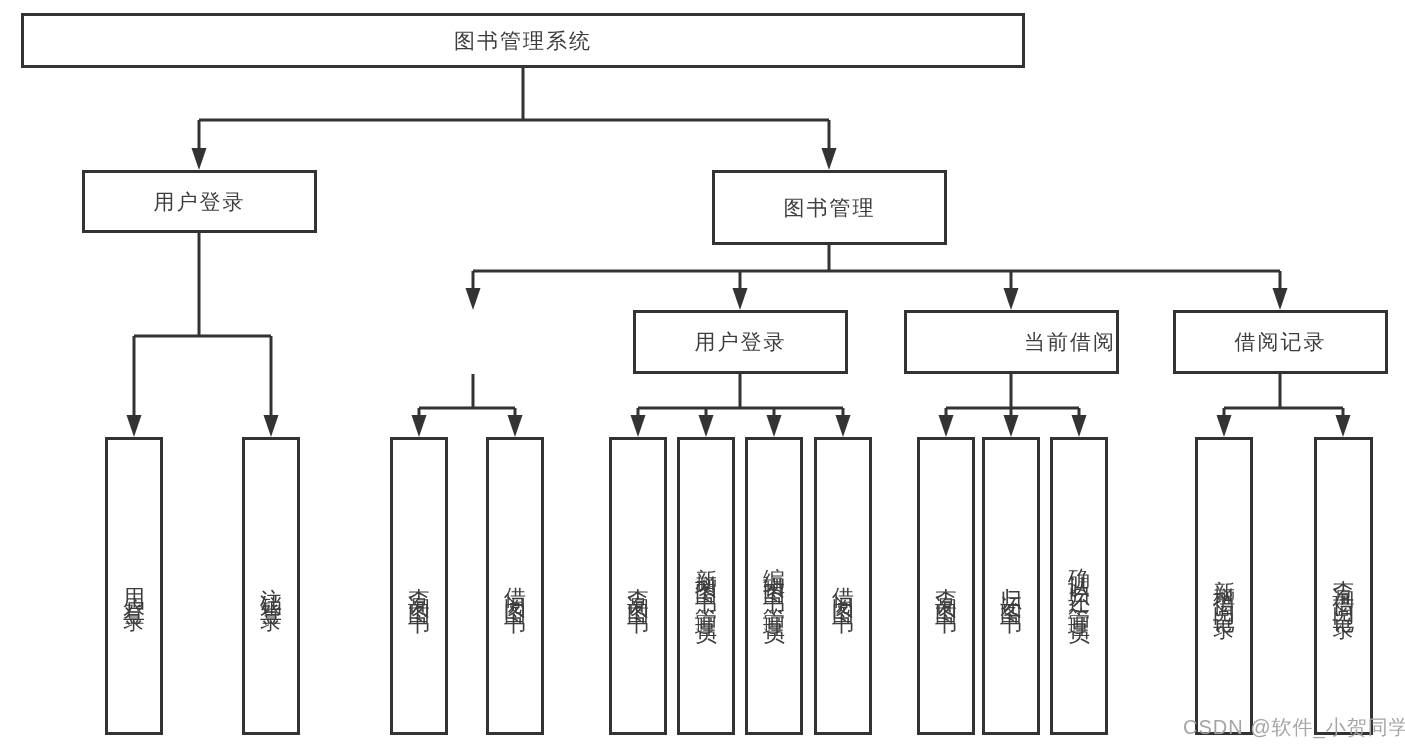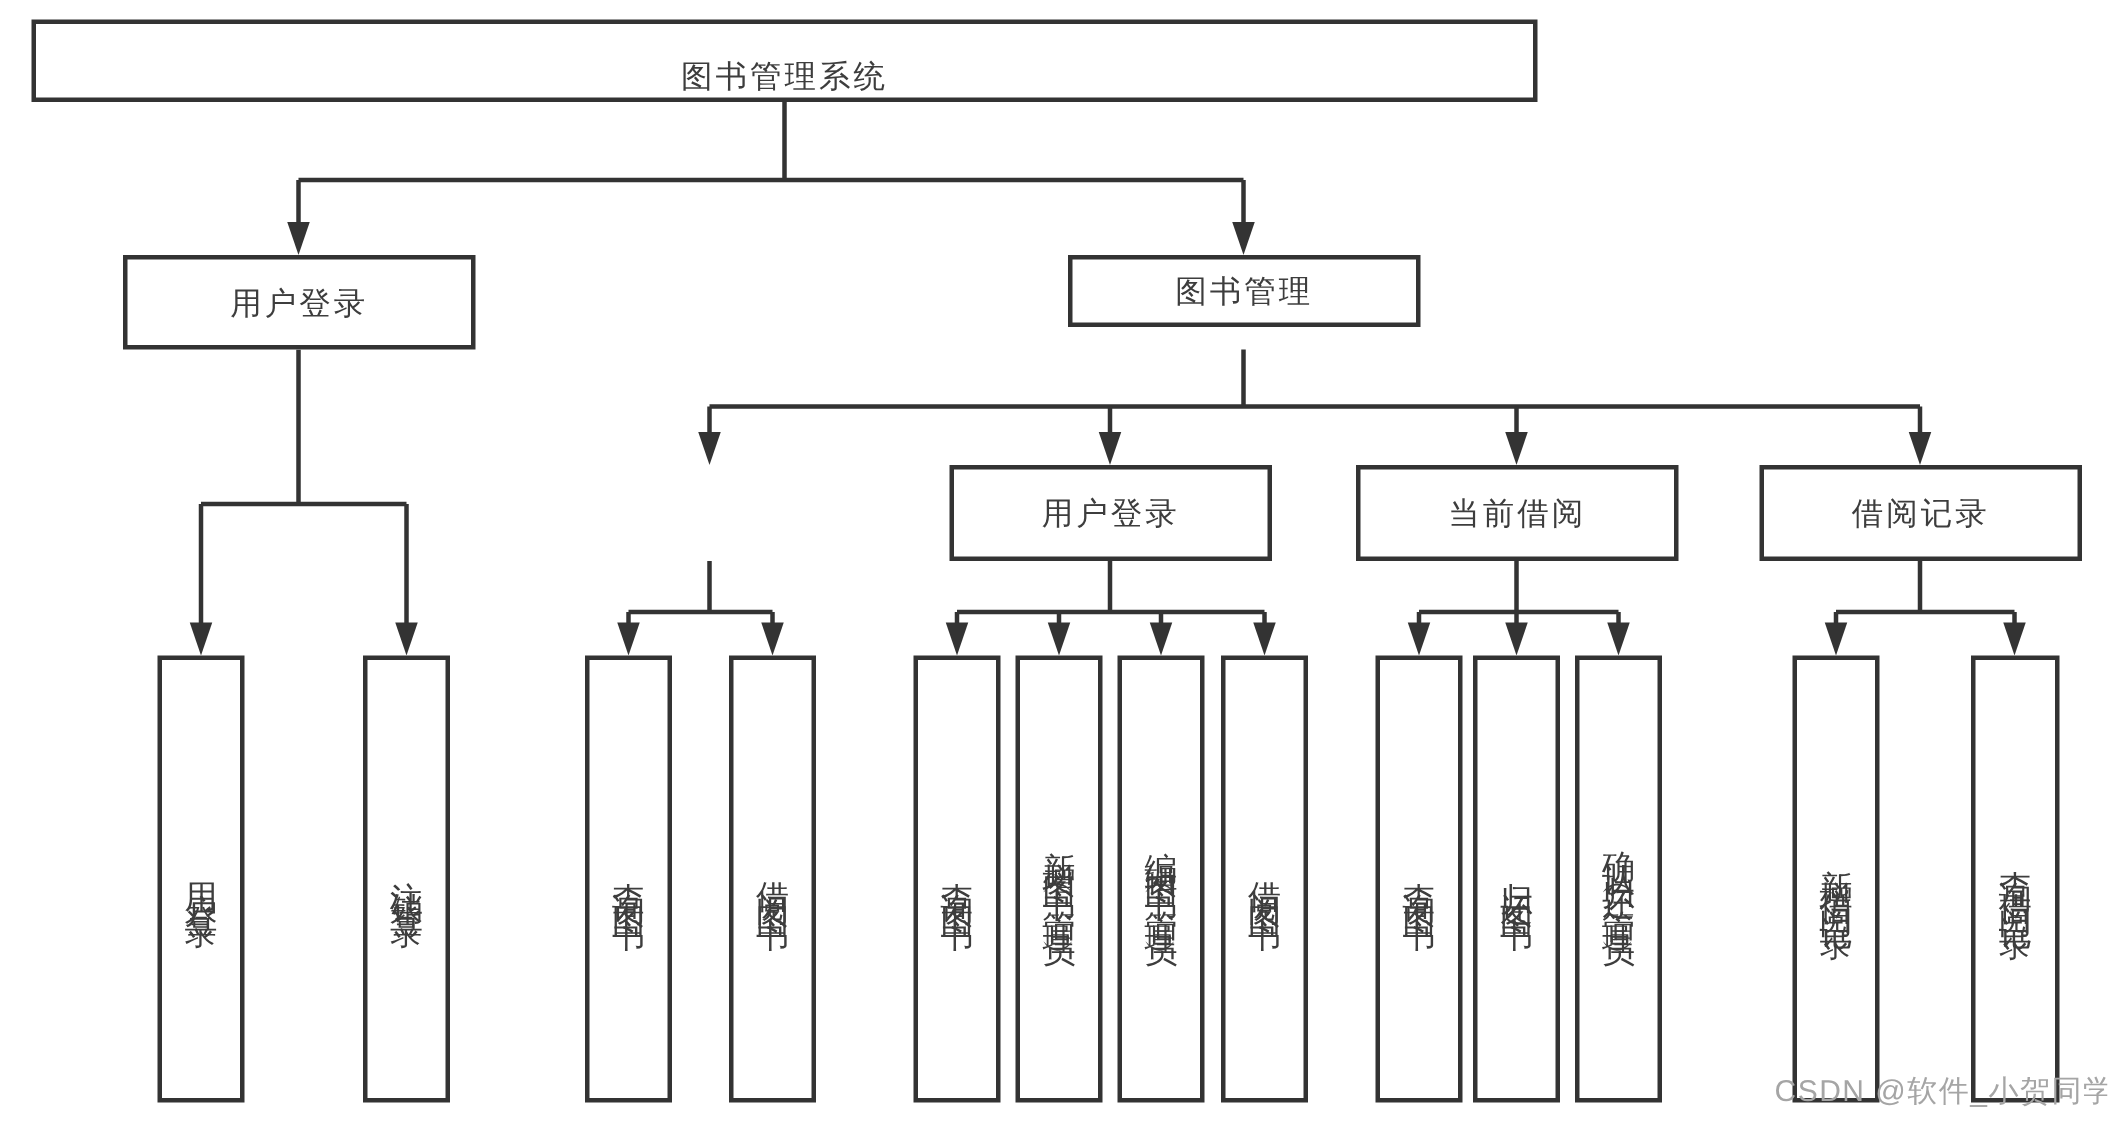--- a/index.html
+++ b/index.html
@@ -10,27 +10,27 @@
   #wires{position:absolute;left:0;top:0;width:1405px;height:747px;}
   .node{
     position:absolute;box-sizing:border-box;background:#ffffff;border:3px solid #333333;
     display:flex;align-items:center;justify-content:center;
   }
   .hlabel{font-size:21px;letter-spacing:2px;white-space:nowrap;}
   .vlabel{
     writing-mode:vertical-rl;font-size:22px;letter-spacing:8px;line-height:1;
     white-space:nowrap;
   }
-  .root{left:21px;top:13px;width:1004px;height:55px;align-items:flex-end;}
+  .root{left:21px;top:13px;width:1004px;height:55px;}
   .lvl2-user{left:82px;top:170px;width:235px;height:63px;}
-  .lvl2-book{left:712px;top:170px;width:235px;height:48px;}
+  .lvl2-book{left:712px;top:170px;width:235px;height:75px;}
   .lvl3{top:310px;width:215px;height:64px;}
   .lvl3-newbook{left:366px;}
   .lvl3-borrow{left:633px;}
-  .lvl3-current{left:904px;}
+  .lvl3-current{left:904px;justify-content:flex-end;}
   .lvl3-records{left:1173px;}
   .leaf{top:437px;width:58px;height:298px;}
   .leaf-a1{left:105px;} .leaf-a2{left:242px;}
   .leaf-b1{left:390px;} .leaf-b2{left:486px;}
   .leaf-c1{left:609px;} .leaf-c2{left:677px;} .leaf-c3{left:745px;} .leaf-c4{left:814px;}
   .leaf-d1{left:917px;} .leaf-d2{left:982px;} .leaf-d3{left:1050px;}
   .leaf-e1{left:1195px;} .leaf-e2{left:1314px;width:59px;}
   .watermark{
     position:absolute;left:1183px;top:714px;font-size:20px;color:#a5a5a5;
     letter-spacing:1px;white-space:nowrap;z-index:5;

